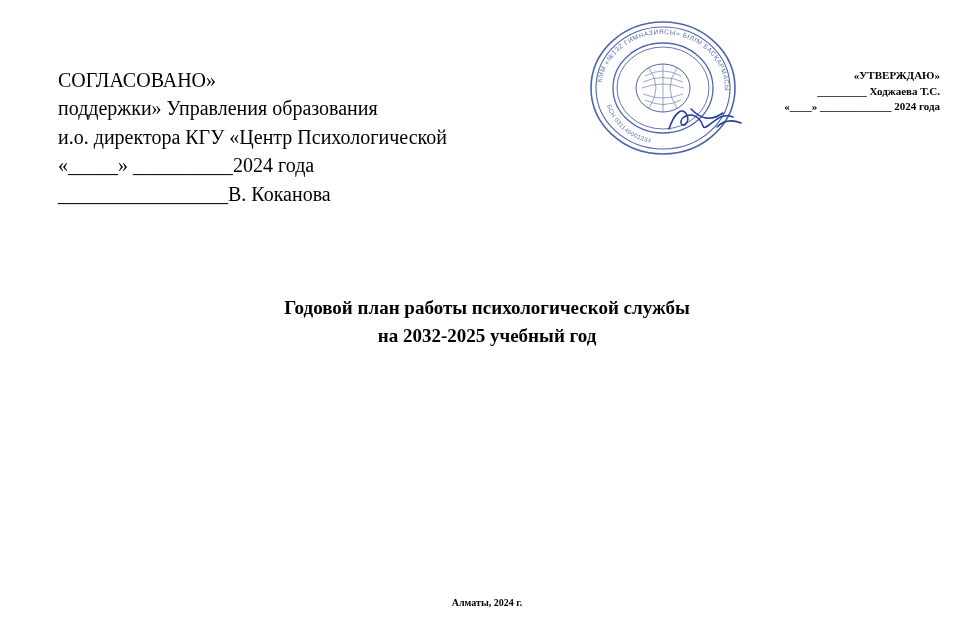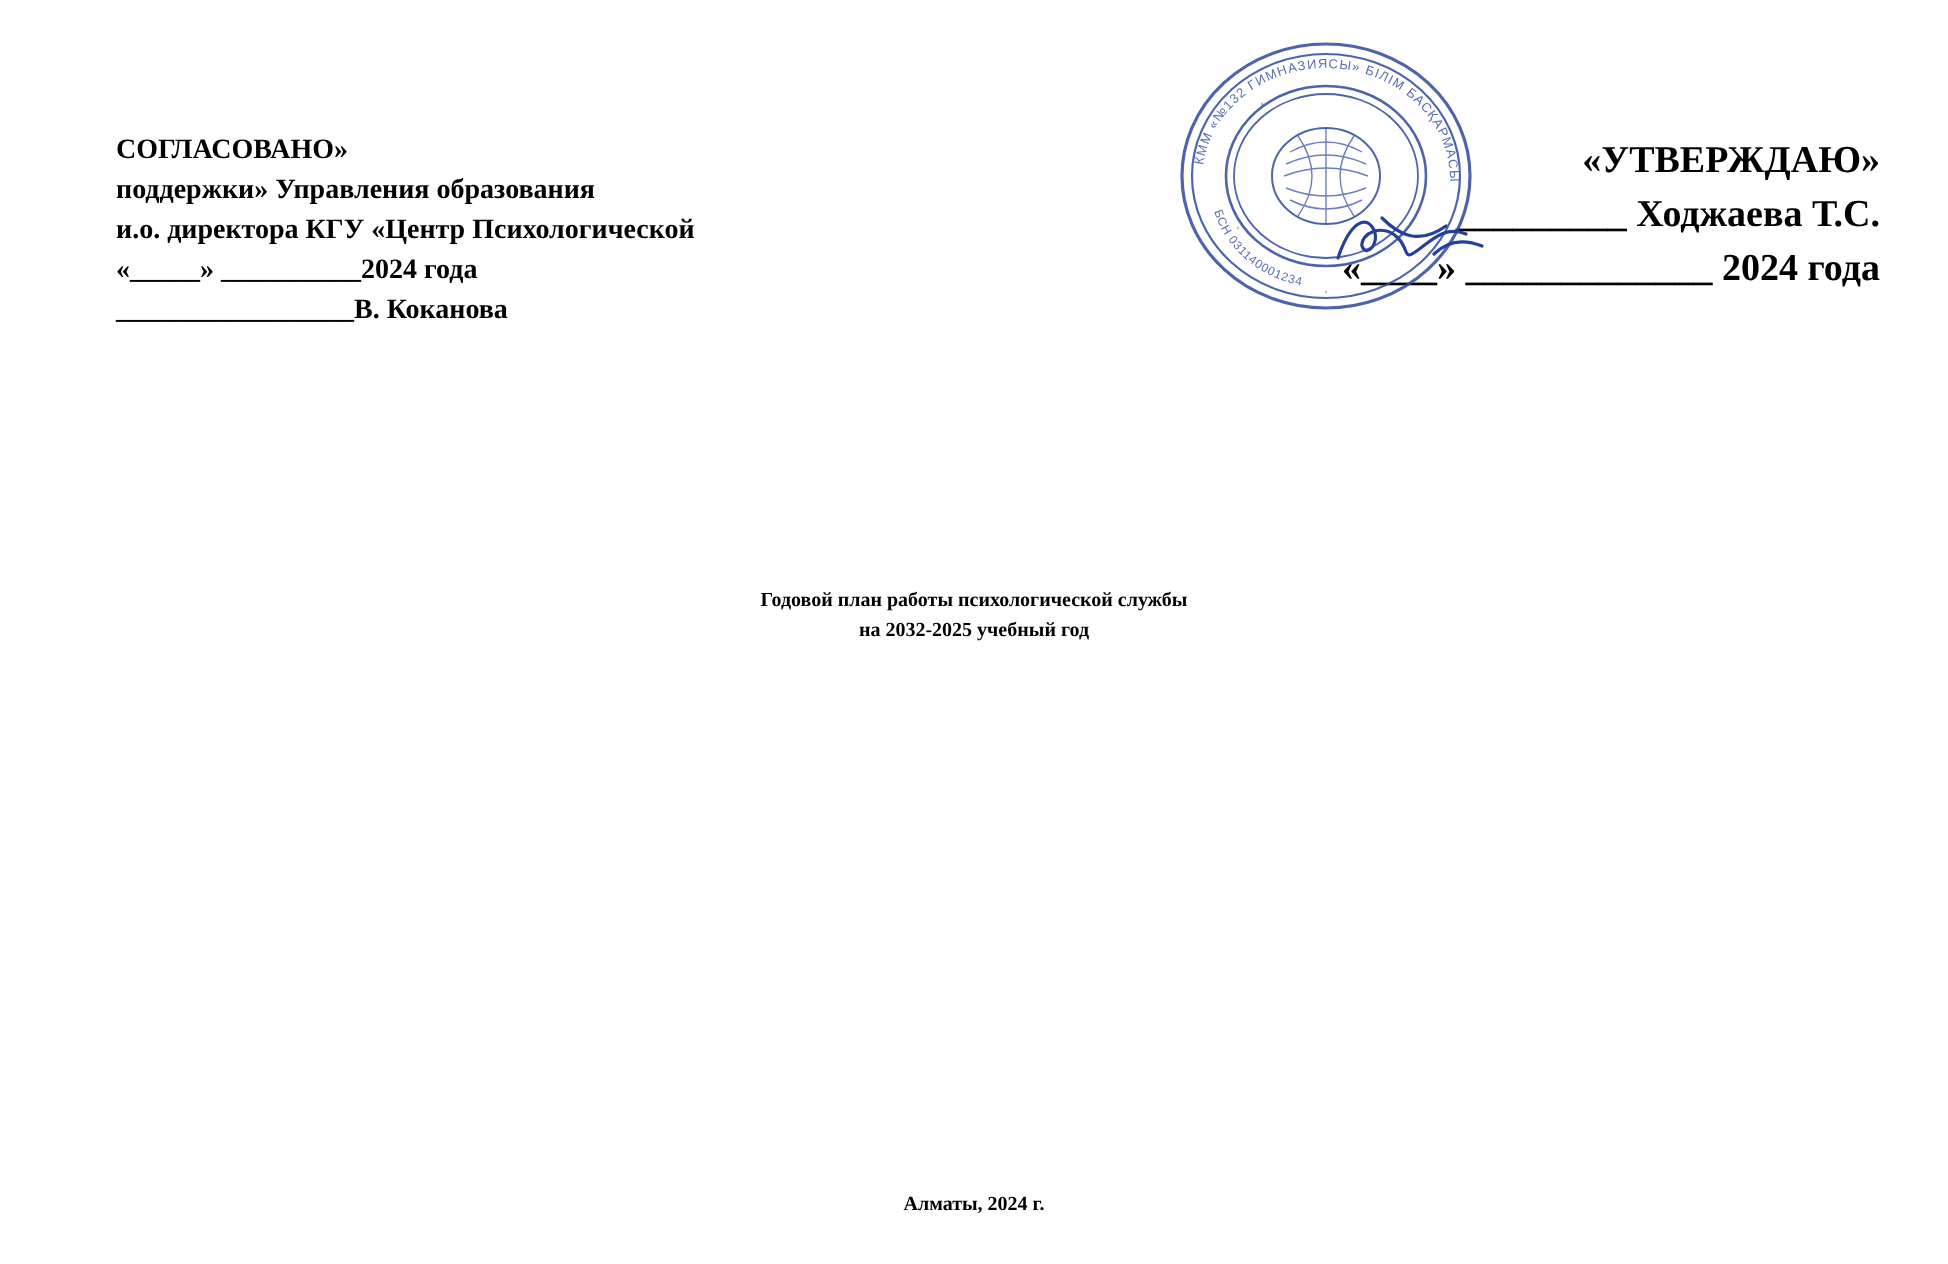--- a/index.html
+++ b/index.html
@@ -16,35 +16,35 @@
     color: #000000;
     overflow: hidden;
   }
 
   
   .approval-left {
     position: absolute;
     left: 58px;
     top: 66px;
     width: 400px;
-    font-size: 14px;
-    font-weight: bold;
+    font-size: 20px;
+    font-weight: normal;
     line-height: 1.42;
   }
   .approval-left .line {
     white-space: pre-wrap;
   }
 
   
   .approval-right {
     position: absolute;
     left: 610px;
     top: 68px;
     width: 330px;
-    font-size: 19px;
+    font-size: 11px;
     font-weight: bold;
     line-height: 1.42;
     text-align: right;
   }
   .approval-right .line {
     white-space: pre-wrap;
   }
 
   
   .stamp {
@@ -67,21 +67,21 @@
     pointer-events: none;
   }
 
   
   .doc-title {
     position: absolute;
     left: 0;
     top: 294px;
     width: 974px;
     text-align: center;
-    font-size: 10px;
+    font-size: 19px;
     font-weight: bold;
     line-height: 1.45;
   }
 
   
   .doc-footer {
     position: absolute;
     left: 0;
     top: 597px;
     width: 974px;

